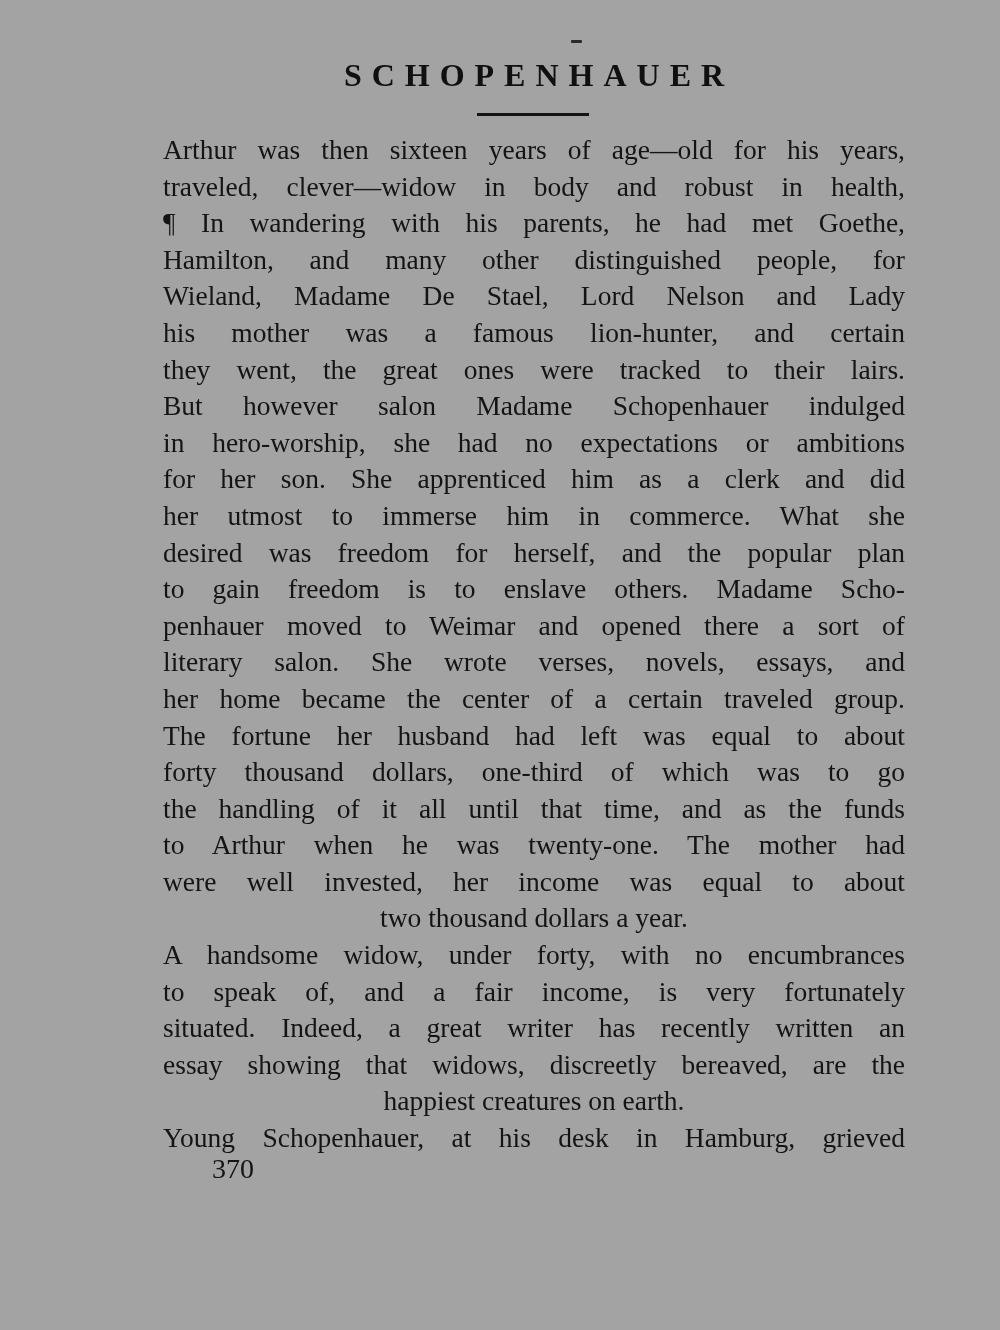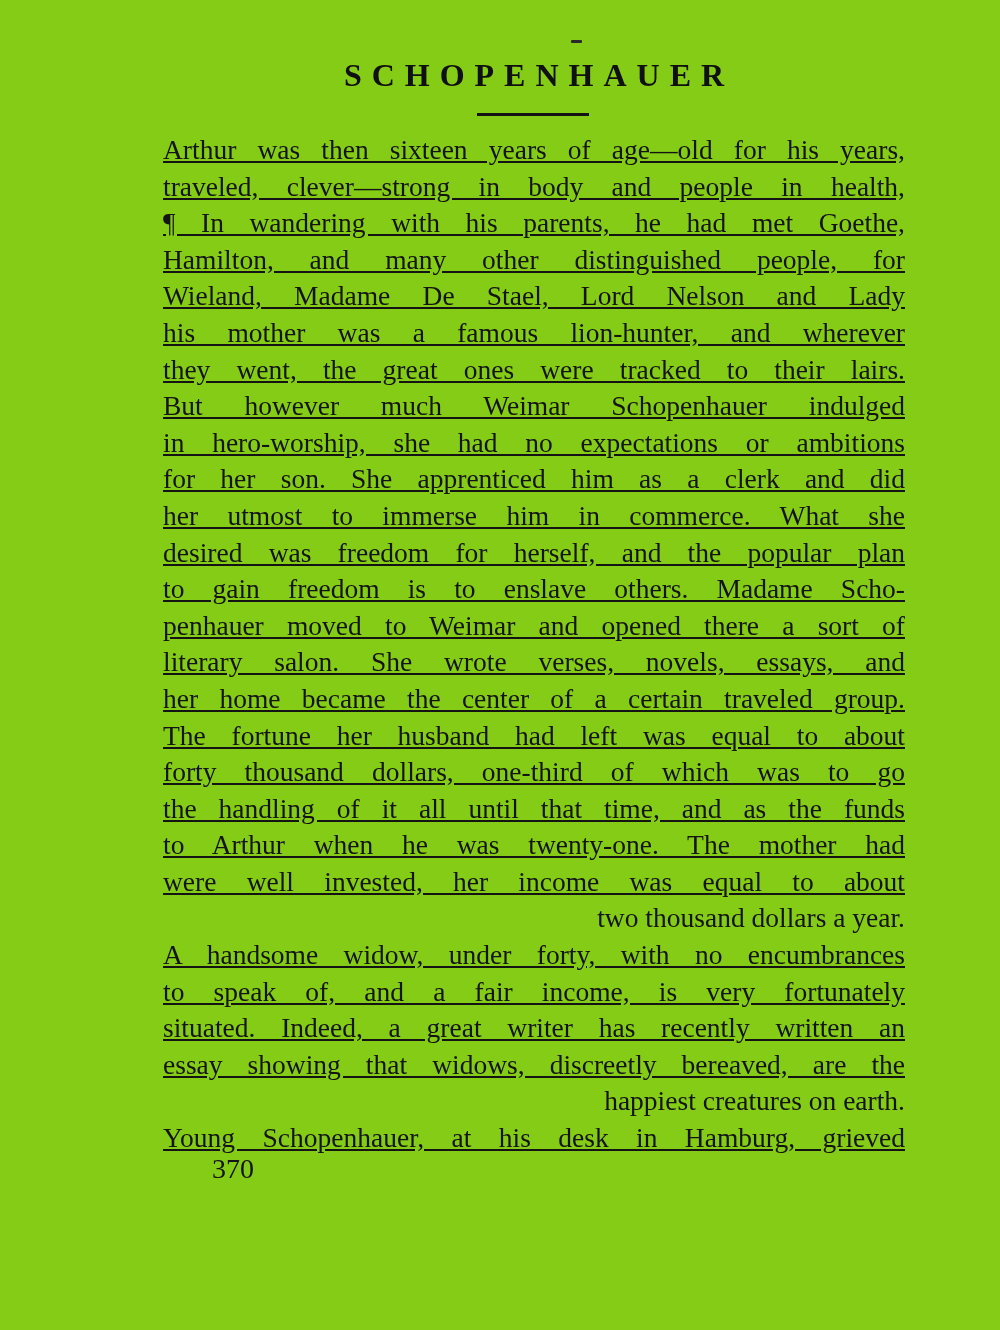--- a/index.html
+++ b/index.html
@@ -8,21 +8,21 @@
     height: 1330px;
     background: #ffffff;
     color: #161616;
     font-family: "Liberation Serif", "DejaVu Serif", serif;
     position: relative;
     overflow: hidden;
   }
   .page {
     position: absolute;
     inset: 0;
-    background: #84cc16;
+    background: #a3a3a3;
   }
   .scan-artifact {
     position: absolute;
     top: 40px;
     left: 571px;
     width: 11px;
     height: 3px;
     background: #2a2a2a;
     border-radius: 1px;
   }
@@ -53,23 +53,22 @@
     width: 742px;
     font-size: 27.5px;
     line-height: 36.6px;
     color: #141414;
   }
   .line { height: 36.6px; white-space: nowrap; }
   .line.j {
     white-space: normal;
     text-align: justify;
     text-align-last: justify;
-    text-decoration: underline;
   }
-  .line.plain { text-align: right; }
+  .line.plain { text-align: center; }
   .page-number {
     position: absolute;
     top: 1153px;
     left: 212px;
     font-size: 28px;
     color: #141414;
   }
 </style>
 </head>
 <body>
@@ -77,27 +76,27 @@
 <div class="page">
 
   <div class="scan-artifact"></div>
 
   <div class="title">SCHOPENHAUER</div>
 
   <div class="title-rule"></div>
 
   <div class="text-block">
     <div class="line j">Arthur was then sixteen years of age—old for his years,</div>
-    <div class="line j">traveled, clever—strong in body and people in health,</div>
+    <div class="line j">traveled, clever—widow in body and robust in health,</div>
     <div class="line j">¶ In wandering with his parents, he had met Goethe,</div>
     <div class="line j">Hamilton, and many other distinguished people, for</div>
     <div class="line j">Wieland, Madame De Stael, Lord Nelson and Lady</div>
-    <div class="line j">his mother was a famous lion-hunter, and wherever</div>
+    <div class="line j">his mother was a famous lion-hunter, and certain</div>
     <div class="line j">they went, the great ones were tracked to their lairs.</div>
-    <div class="line j">But however much Weimar Schopenhauer indulged</div>
+    <div class="line j">But however salon Madame Schopenhauer indulged</div>
     <div class="line j">in hero-worship, she had no expectations or ambitions</div>
     <div class="line j">for her son. She apprenticed him as a clerk and did</div>
     <div class="line j">her utmost to immerse him in commerce. What she</div>
     <div class="line j">desired was freedom for herself, and the popular plan</div>
     <div class="line j">to gain freedom is to enslave others. Madame Scho-</div>
     <div class="line j">penhauer moved to Weimar and opened there a sort of</div>
     <div class="line j">literary salon. She wrote verses, novels, essays, and</div>
     <div class="line j">her home became the center of a certain traveled group.</div>
     <div class="line j">The fortune her husband had left was equal to about</div>
     <div class="line j">forty thousand dollars, one-third of which was to go</div>

